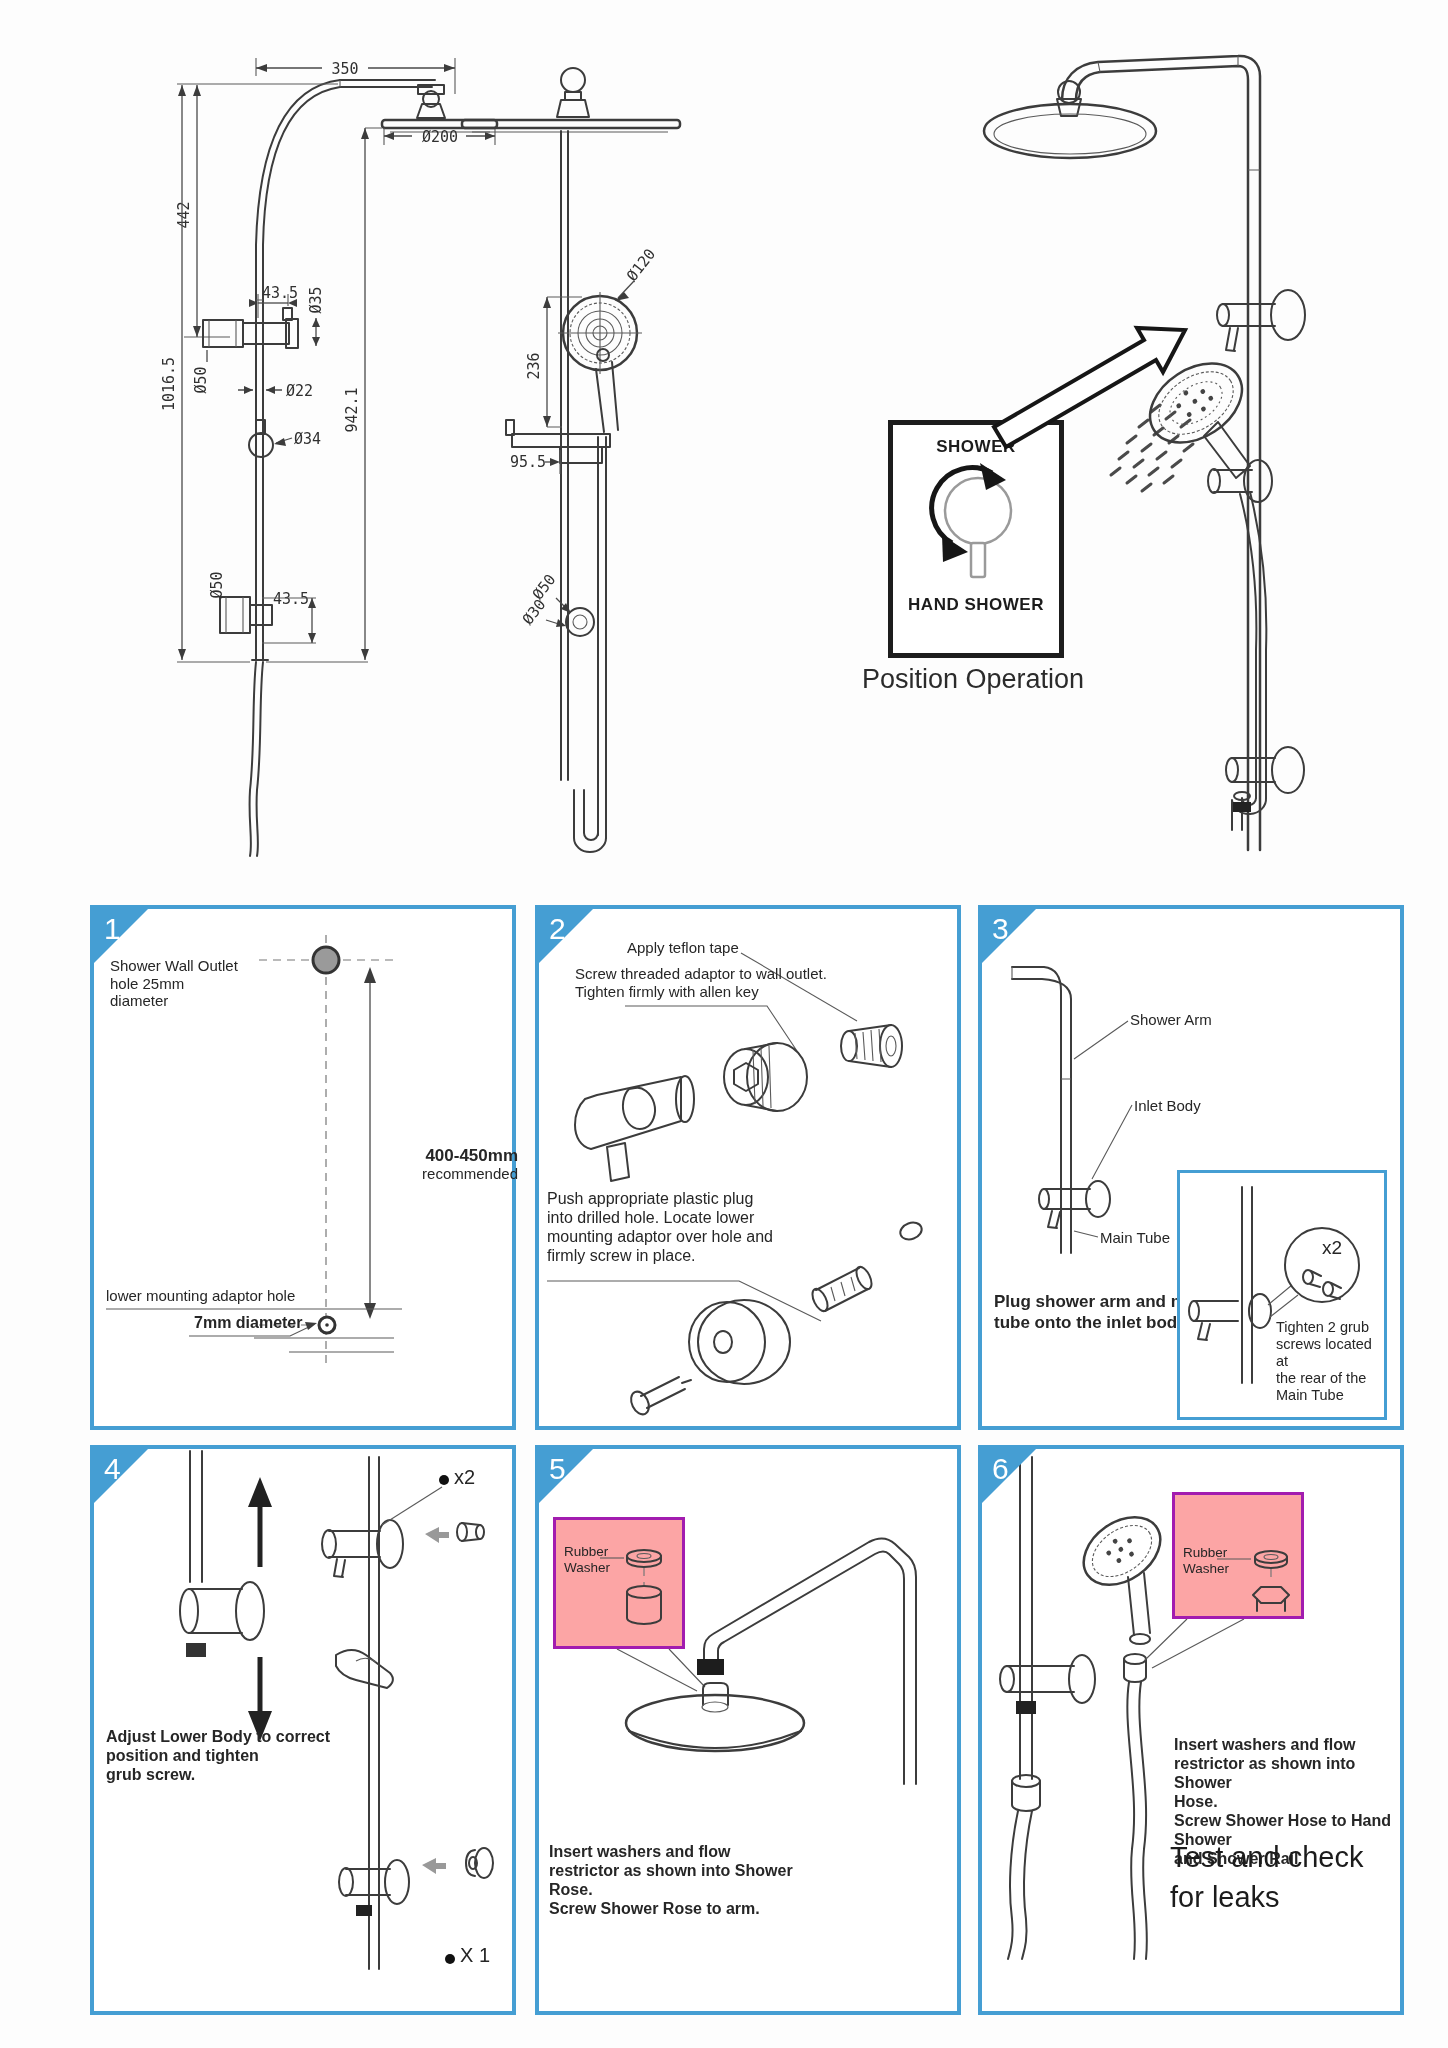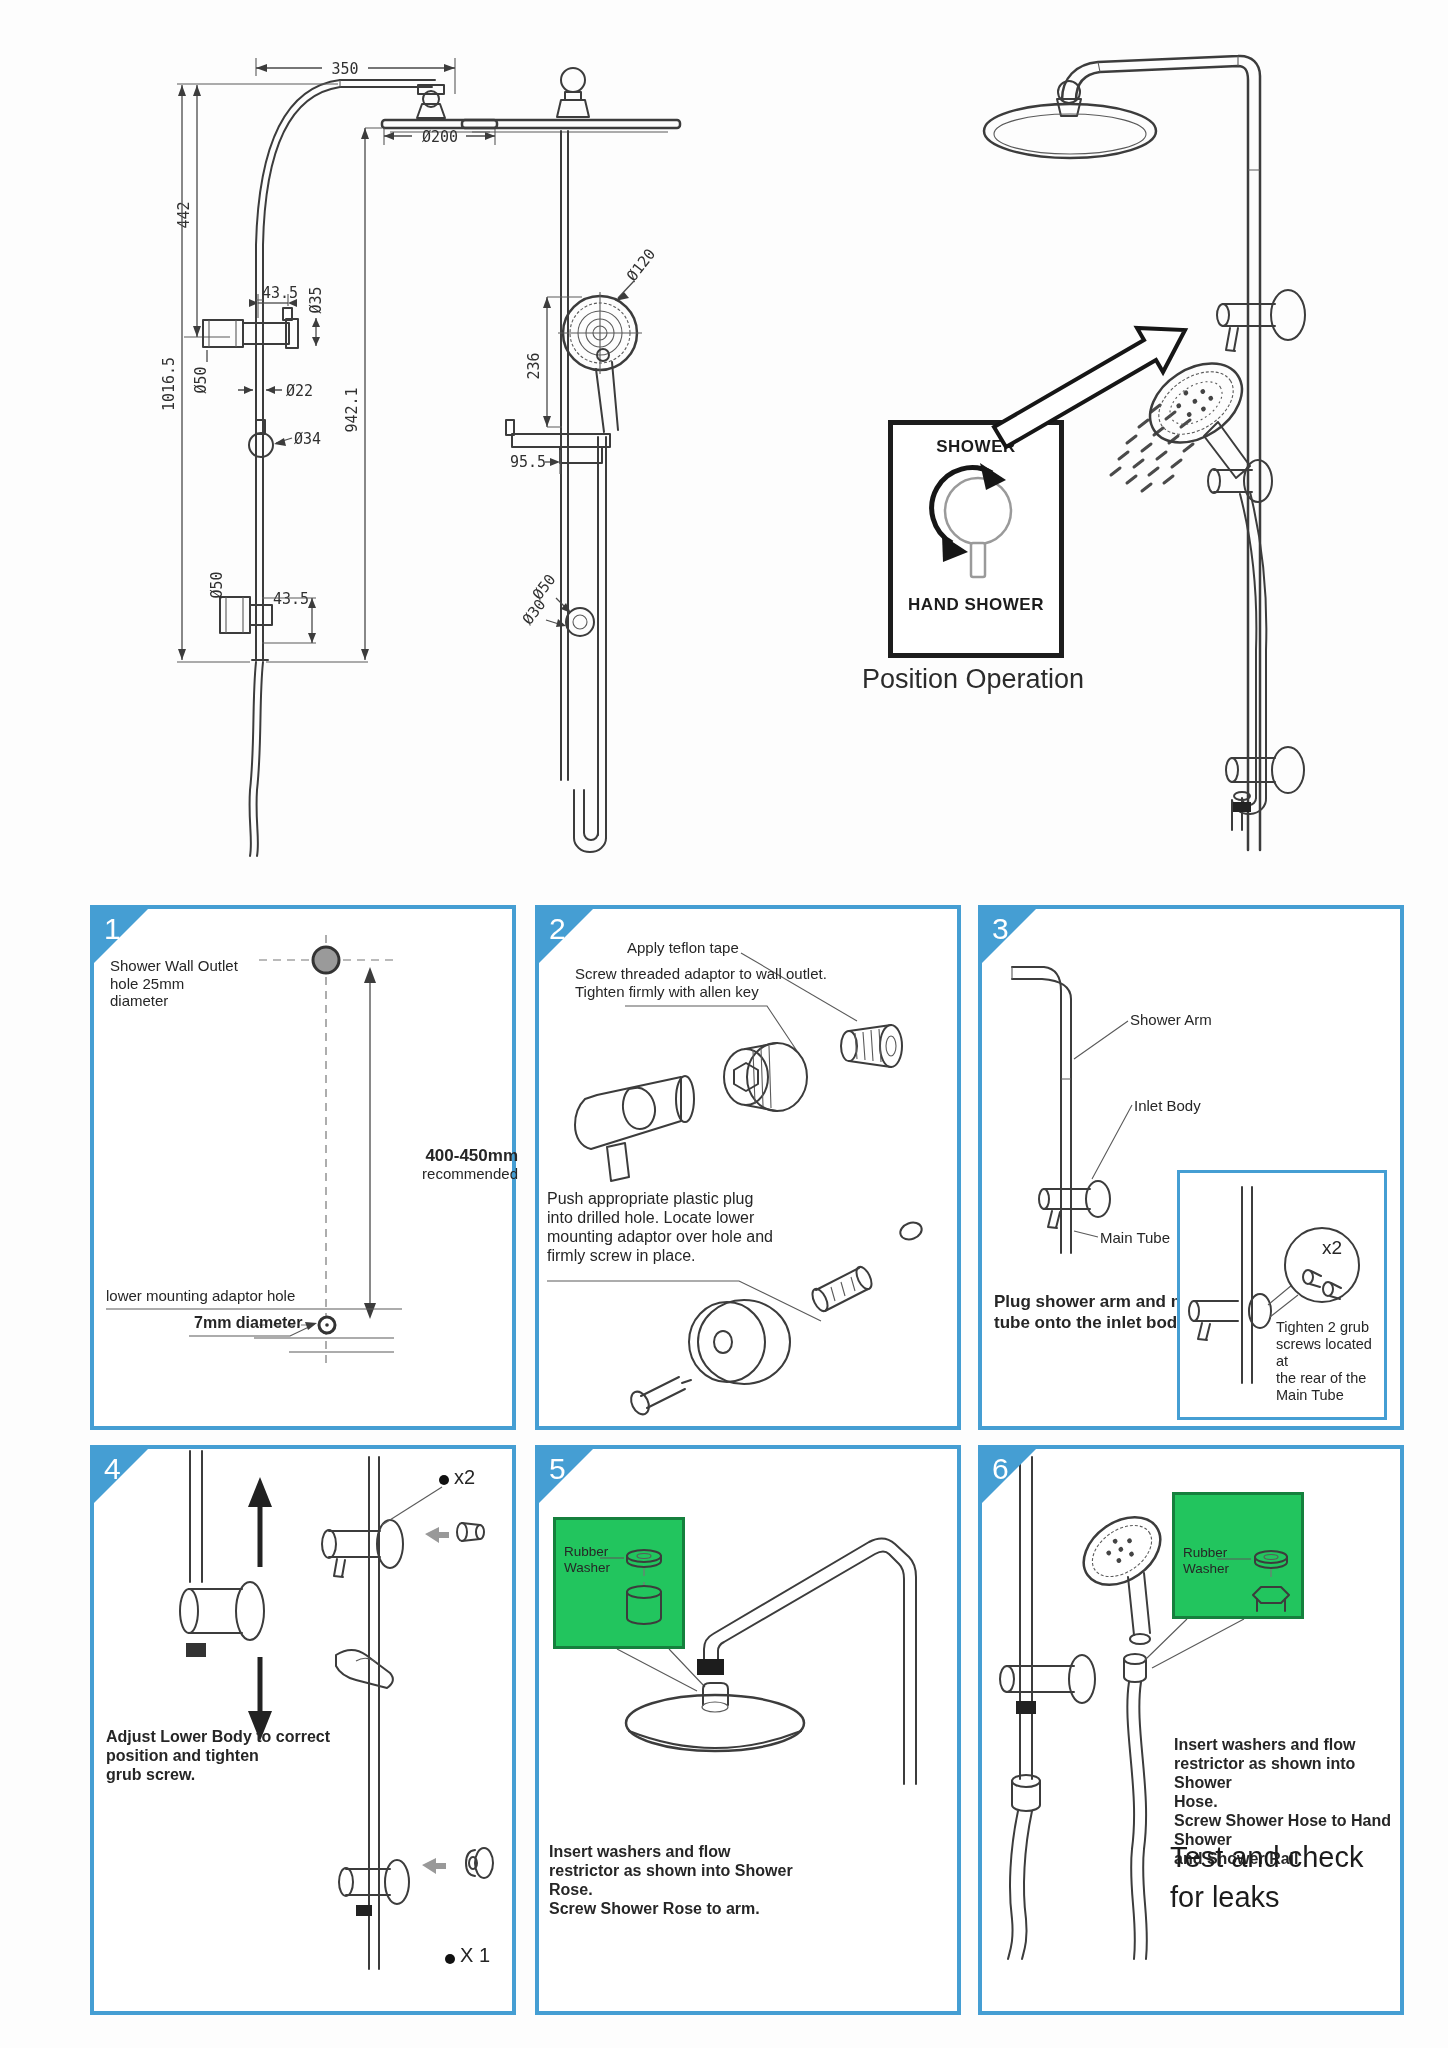--- a/index.html
+++ b/index.html
@@ -16,21 +16,21 @@
   .ah{fill:#3c3c3c;stroke:none}
   text.d{font-family:"DejaVu Sans Mono",monospace;font-size:15px;fill:#303030}
   
   .panel{position:absolute;border:4px solid #459ED3;background:#fff;box-sizing:border-box}
   .tab{position:absolute;top:0;left:0;width:0;height:0;
        border-top:54px solid #459ED3;border-right:54px solid transparent}
   .pnum{position:absolute;top:3px;left:10px;font-size:30px;color:#fff;font-weight:400}
   .t{position:absolute;font-size:15px;line-height:17.5px;color:#262626}
   .b{font-weight:700}
   .inset-blue{position:absolute;border:3px solid #459ED3;background:#fff;box-sizing:border-box}
-  .inset-dark{position:absolute;border:3px solid #15803d;background:#22c55e;box-sizing:border-box}
+  .inset-dark{position:absolute;border:3px solid #a21caf;background:#fca5a5;box-sizing:border-box}
   .dbox{position:absolute;left:888px;top:420px;width:176px;height:238px;
         border:5px solid #1d1d1d;background:#fff;box-sizing:border-box;text-align:center}
   .dlab{font-size:17px;font-weight:700;letter-spacing:.5px;color:#1c1c1c}
   .caption{position:absolute;left:862px;top:664px;width:240px;font-size:27px;color:#2b2b2b}
 </style>
 </head>
 <body>
 
 <div class="dbox">
   <div class="dlab" style="margin-top:12px">SHOWER</div>

